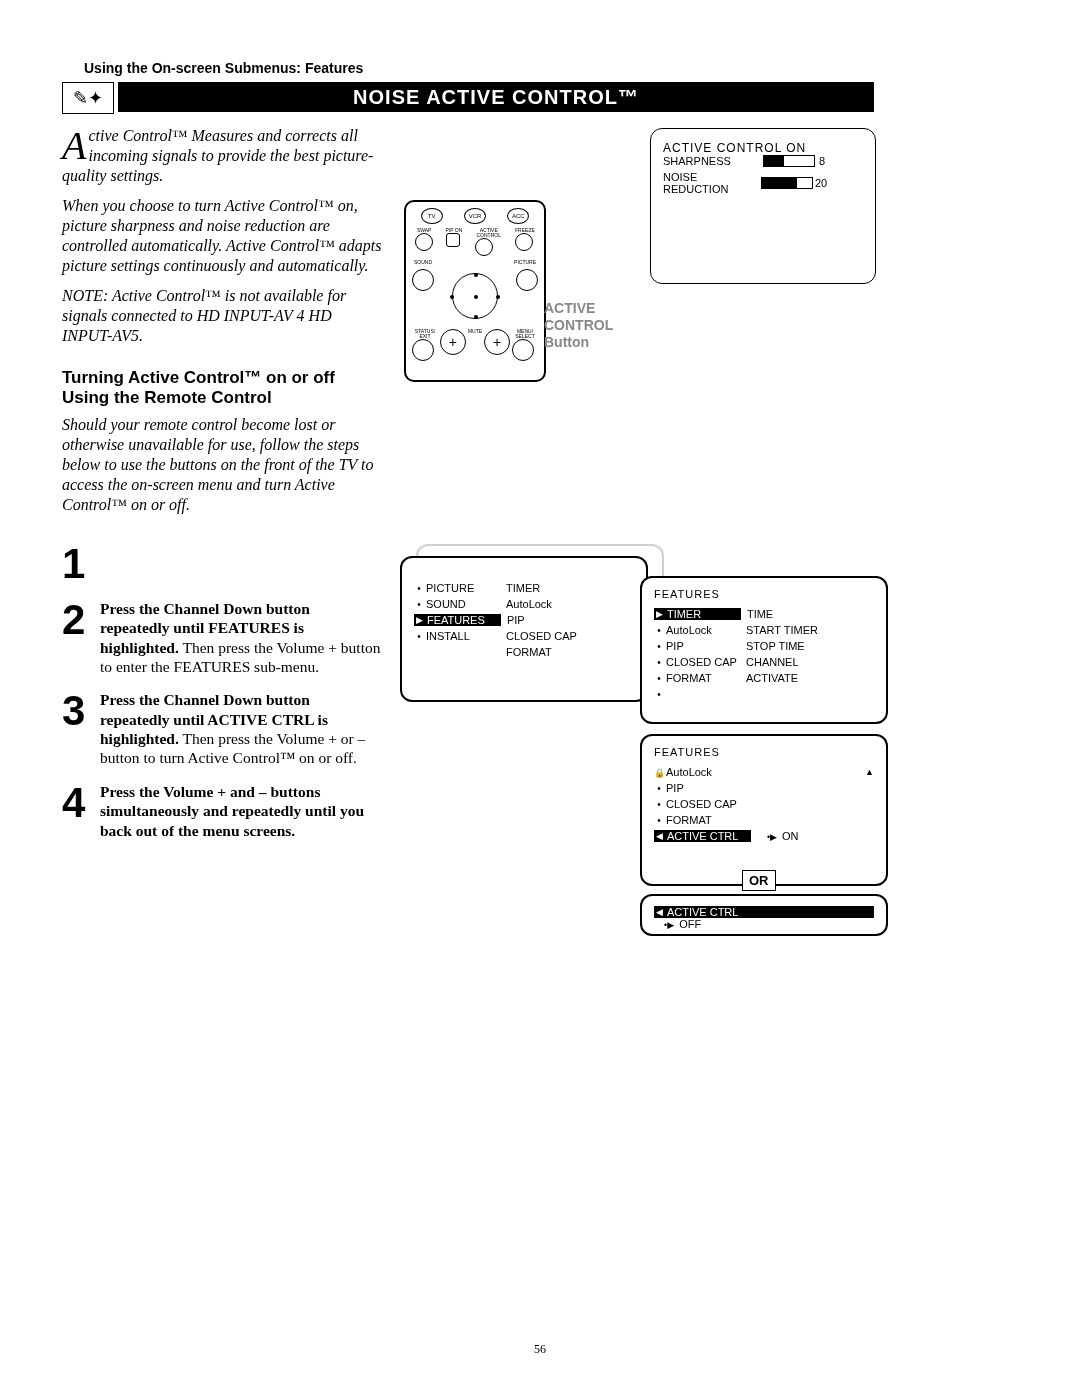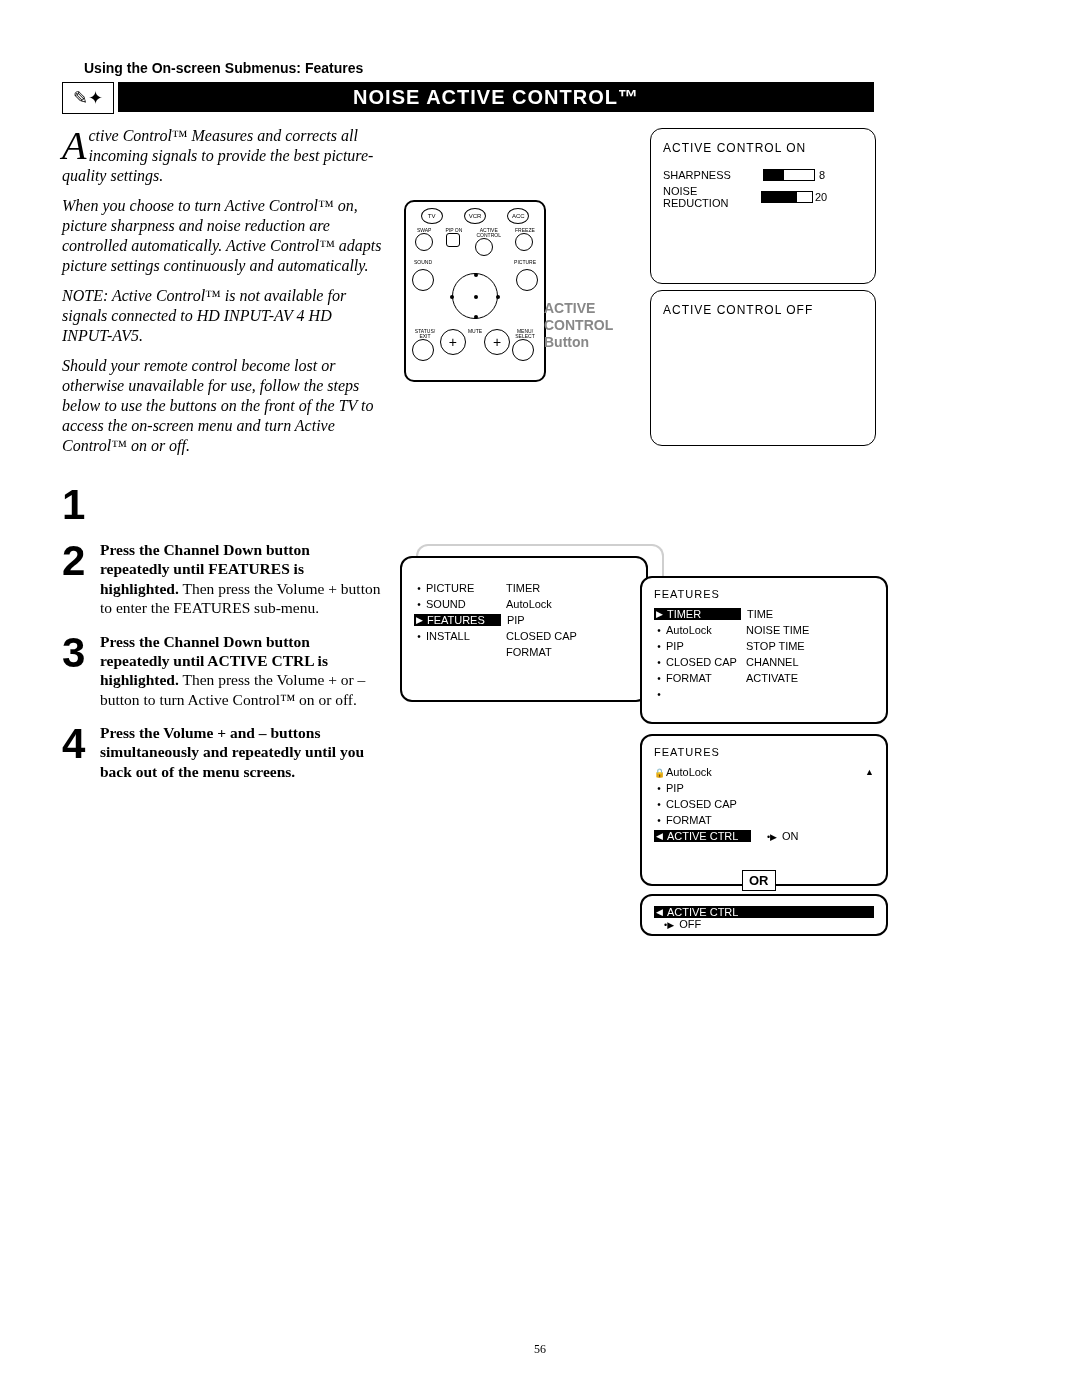--- a/index.html
+++ b/index.html
@@ -218,20 +218,21 @@
   <div class="col-left">
     <div class="intro">
       <p>
         <span class="dropcap">A</span>
         <span>ctive Control™ Measures and corrects all incoming signals to provide the best picture-quality settings.</span>
       </p>
       <p>When you choose to turn Active Control™ on, picture sharpness and noise reduction are controlled automatically. Active Control™ adapts picture settings continuously and automatically.</p>
       <p class="note">NOTE: Active Control™ is not available for signals connected to HD INPUT-AV 4 HD INPUT-AV5.</p>
     </div>
 
+    <div class="subhead">Turning Active Control™ on or off Using the Remote Control</div>
 
     <div class="body">
         <p style="font-style:italic">Should your remote control become lost or otherwise unavailable for use, follow the steps below to use the buttons on the front of the TV to access the on-screen menu and turn Active Control™ on or off.</p>
       </div>
 
     <div class="steps">
       <div class="step">
         <div class="num">1</div>
       </div>
       <div class="step">
@@ -305,40 +306,37 @@
         </div>
     </div>
   </div>
   <div class="remote-label">
     <span>ACTIVE</span><br>
     <span>CONTROL</span><br>
     <span class="b2">Button</span>
   </div>
 
   <div class="osd-box osd-on">
-    <div style="letter-spacing:1px;margin-bottom:14px">ACTIVE CONTROL   ON</div>
+    <div style="letter-spacing:1px;">ACTIVE CONTROL   ON</div>
     <div style="display:flex;align-items:center;gap:4px;font-size:11px;margin-bottom:4px">
       <span style="width:96px">SHARPNESS</span>
       <span class="bar-bg">
           <span class="bar" style="width:40%;position:absolute;left:0;top:0;bottom:0"></span>
         </span>
       <span>8</span>
     </div>
     <div style="display:flex;align-items:center;gap:2px;font-size:11px">
       <span style="width:96px">NOISE REDUCTION</span>
       <span class="bar-bg">
           <span class="bar" style="width:70%;position:absolute;left:0;top:0;bottom:0"></span>
         </span>
       <span>20</span>
     </div>
   </div>
 
-  <div class="osd-box osd-off">
-    <div style="letter-spacing:1px">ACTIVE CONTROL   OFF</div>
-  </div>
 
   <div class="menu1">
     <div class="mrow">
         <span class="bullet">•</span>
         <span class="mi">PICTURE</span>
         <span class="mr">TIMER</span>
       </div>
     <div class="mrow">
         <span class="bullet">•</span>
         <span class="mi">SOUND</span>
@@ -368,21 +366,21 @@
     <div class="mrow">
         <span class="hl" style="display:flex;align-items:center">
           <span class="arr">▶</span>
           <span class="mi" style="width:72px">TIMER</span>
         </span>
         <span class="mr" style="padding-left:6px">TIME</span>
       </div>
     <div class="mrow">
         <span class="bullet">•</span>
         <span class="mi">AutoLock</span>
-        <span class="mr">NOISE TIME</span>
+        <span class="mr">START TIMER</span>
       </div>
     <div class="mrow">
         <span class="bullet">•</span>
         <span class="mi">PIP</span>
         <span class="mr">STOP TIME</span>
       </div>
     <div class="mrow">
         <span class="bullet">•</span>
         <span class="mi">CLOSED CAP</span>
         <span class="mr">CHANNEL</span>

